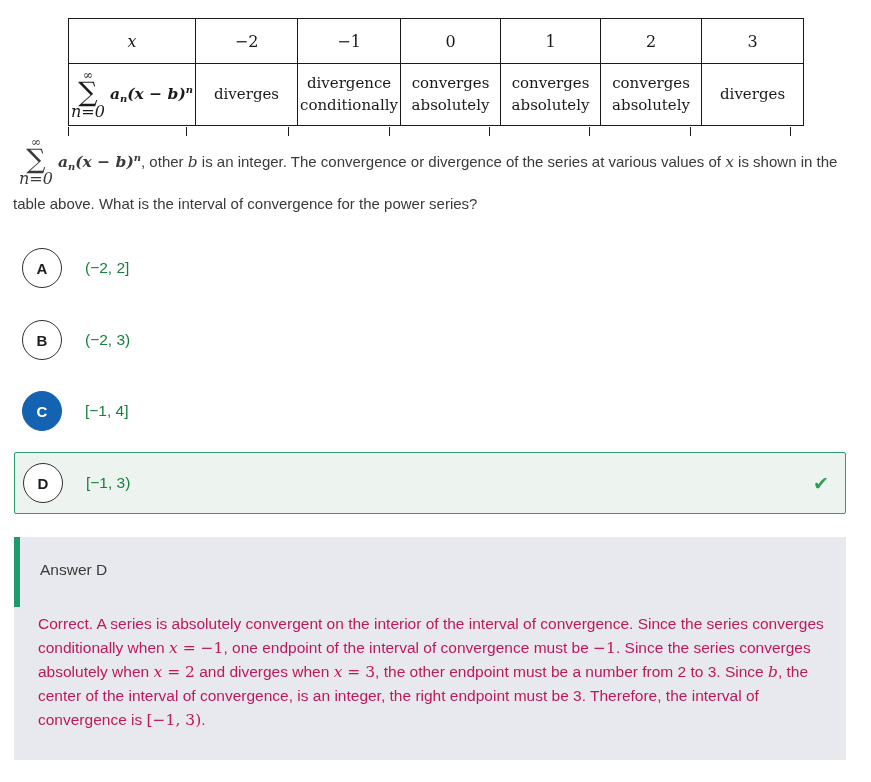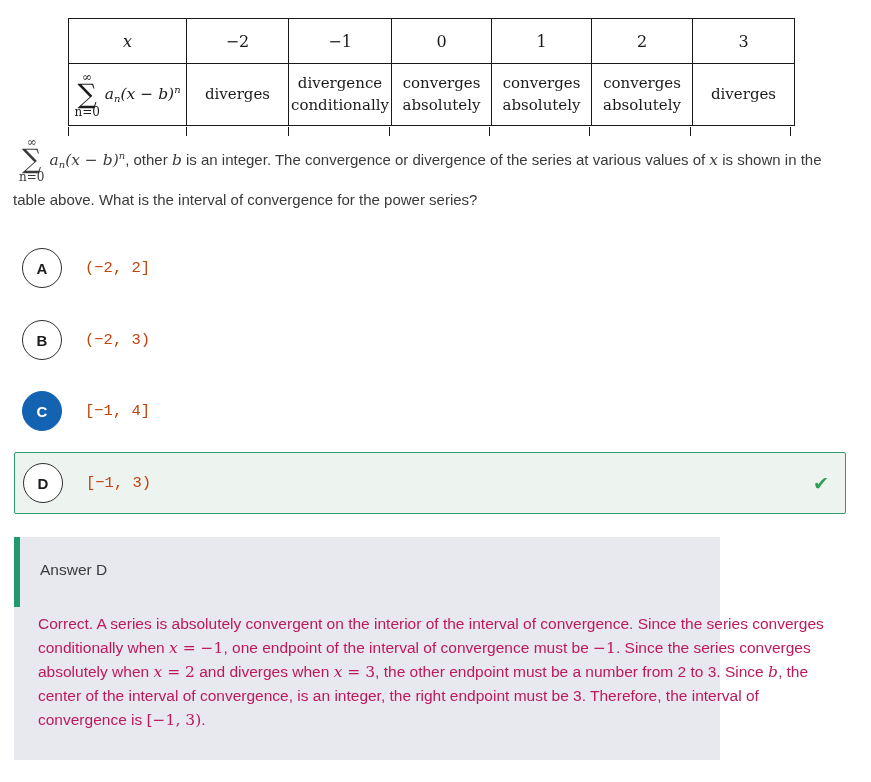--- a/index.html
+++ b/index.html
@@ -13,22 +13,22 @@
   table.conv td { border:1px solid #1a1a1a; text-align:center; vertical-align:middle;
                   font-family:"DejaVu Serif", serif; color:#1a1a1a; padding:0 2px; }
   tr.hdr td { height:45px; font-size:16px; }
   tr.datarow td { height:62px; font-size:15px; line-height:1.45; }
   td.col1 { border-right-width:2px; }
   .hx { font-style:italic; }
   .label-inner { display:flex; align-items:center; justify-content:center; gap:5px; }
   .sigstack { display:inline-flex; flex-direction:column; align-items:center; line-height:1; }
   .sig-top { font-size:12px; line-height:1; }
   .sig-sum { font-size:27px; line-height:0.85; }
-  .sig-bot { font-size:12px; line-height:1; }
-  .mexpr { font-family:"DejaVu Serif", serif; font-style:italic; font-size:15.5px; white-space:nowrap; }
+  .sig-bot { font-size:16px; line-height:1; font-style:italic; }
+  .mexpr { font-family:"DejaVu Serif", serif; font-style:italic; font-size:15.5px; white-space:nowrap;font-weight:bold; }
   .mexpr sub { font-size:10px; vertical-align:-3px; }
   .mexpr sup { font-size:10px; vertical-align:6px; }
   .stubs { position:absolute; left:68px; top:127px; width:724px; height:9px; }
   .stubs i { position:absolute; top:0; width:1px; height:9px; background:#1a1a1a; }
   .stubs i:nth-child(1){left:0;} .stubs i:nth-child(2){left:118px;}
   .stubs i:nth-child(3){left:220px;} .stubs i:nth-child(4){left:321px;}
   .stubs i:nth-child(5){left:421px;} .stubs i:nth-child(6){left:521px;}
   .stubs i:nth-child(7){left:622px;} .stubs i:nth-child(8){left:722px;}
 
   
@@ -40,29 +40,29 @@
   .mvar { font-family:"DejaVu Serif", serif; font-style:italic; font-size:15.5px; }
   .math { font-family:"DejaVu Serif", serif; font-size:15.5px; }
 
   
   .option { position:absolute; left:22px; display:flex; align-items:center; gap:23px; cursor:pointer; }
   .opt-a { top:248px; } .opt-b { top:320px; } .opt-c { top:391px; }
   .opt-circle { width:40px; height:40px; border-radius:50%; border:1px solid #2e2e2e;
                 background:#fff; display:flex; align-items:center; justify-content:center;
                 font-weight:bold; font-size:15px; color:#1c1c1c; flex:0 0 auto; }
   .opt-circle.selected { background:#1463B2; border-color:#1463B2; color:#fff; }
-  .opt-value { font-family:Liberation Mono, monospace; font-size:15.5px; color:#c2410c; }
+  .opt-value { font-family:Liberation Sans, sans-serif; font-size:15.5px; color:#15803d; }
 
   .correct-row { position:absolute; left:14px; top:452px; width:832px; height:62px;
                  border:1px solid #2D9C6E; background:#EDF4EF; border-radius:2px;
                  display:flex; align-items:center; padding:0 16px 0 8px; gap:23px; cursor:pointer; }
   .check { margin-left:auto; color:#2E9E55; font-size:19px; line-height:1; }
 
   
-  .answer-panel { position:absolute; left:14px; top:537px; width:706px; height:223px;
+  .answer-panel { position:absolute; left:14px; top:537px; width:832px; height:223px;
                   background:#E8E9EE; padding:24px 16px 0 24px; }
   .accent-bar { position:absolute; left:0; top:0; width:6px; height:70px; background:#219A6B; }
   .answer-heading { margin:0 0 0 2px; font-size:15.5px; font-weight:normal; color:#3a3a3a; }
   .answer-text { margin:33px 0 0 0; width:788px; font-size:15.5px; line-height:24px; color:#be185d; }
 </style>
 </head>
 <body>
 
 <div class="page">
 

